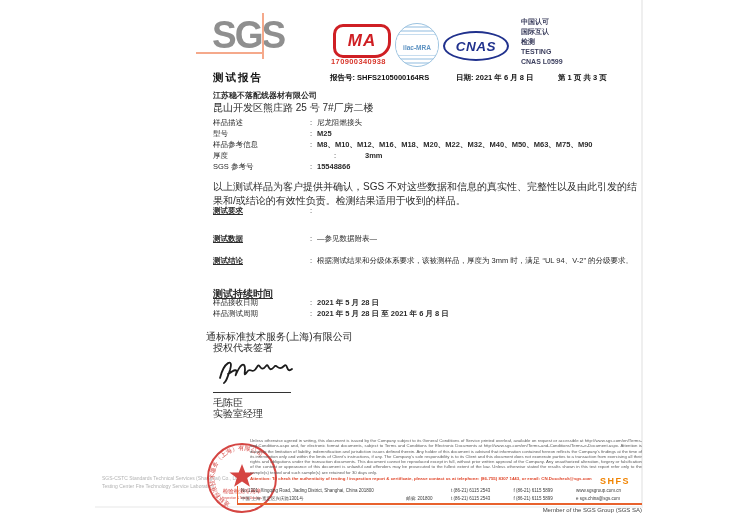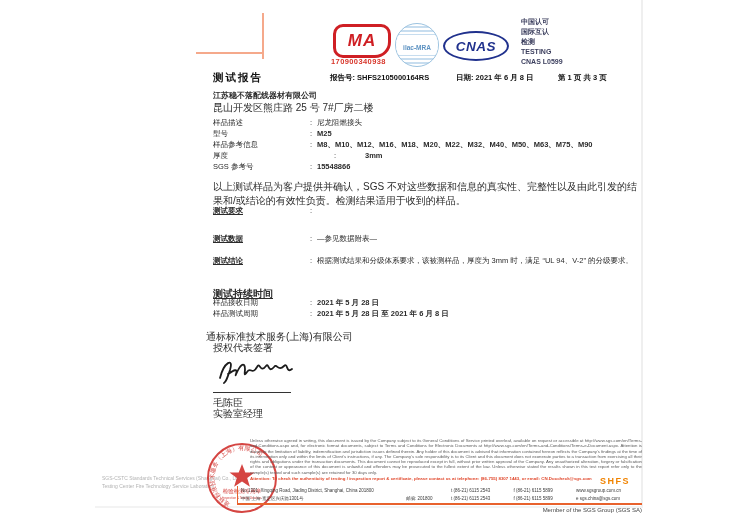--- a/index.html
+++ b/index.html
@@ -47,20 +47,23 @@
   .shfs{position:absolute;left:560px;top:476px;color:#f08300;font-weight:bold;font-size:9px;letter-spacing:1.5px;padding-left:40px;}
   .member{position:absolute;left:450px;top:507px;width:192px;text-align:right;font-size:6px;color:#444;}
 </style>
 </head>
 <body>
 
 <div class="canvas">
   <div class="page-edge-r"></div>
   <div class="page-edge-b"></div>
 
+  <div class="abs" style="left:212px;top:14px;">
+    <div class="sgs-word">SGS</div>
+  </div>
   <div class="cross-h" style="left:196px;top:52px;width:68px;height:2px;"></div>
   <div class="cross-v" style="left:262px;top:13px;width:1.5px;height:46px;"></div>
 
   <div class="ma-box" style="left:333px;top:24px;">
     <span class="ma-txt">MA</span>
   </div>
   <div class="ma-num" style="left:331px;top:57px;">170900340938</div>
 
   <div class="ilac" style="left:395px;top:23px;">
     <div class="ilac-band">

